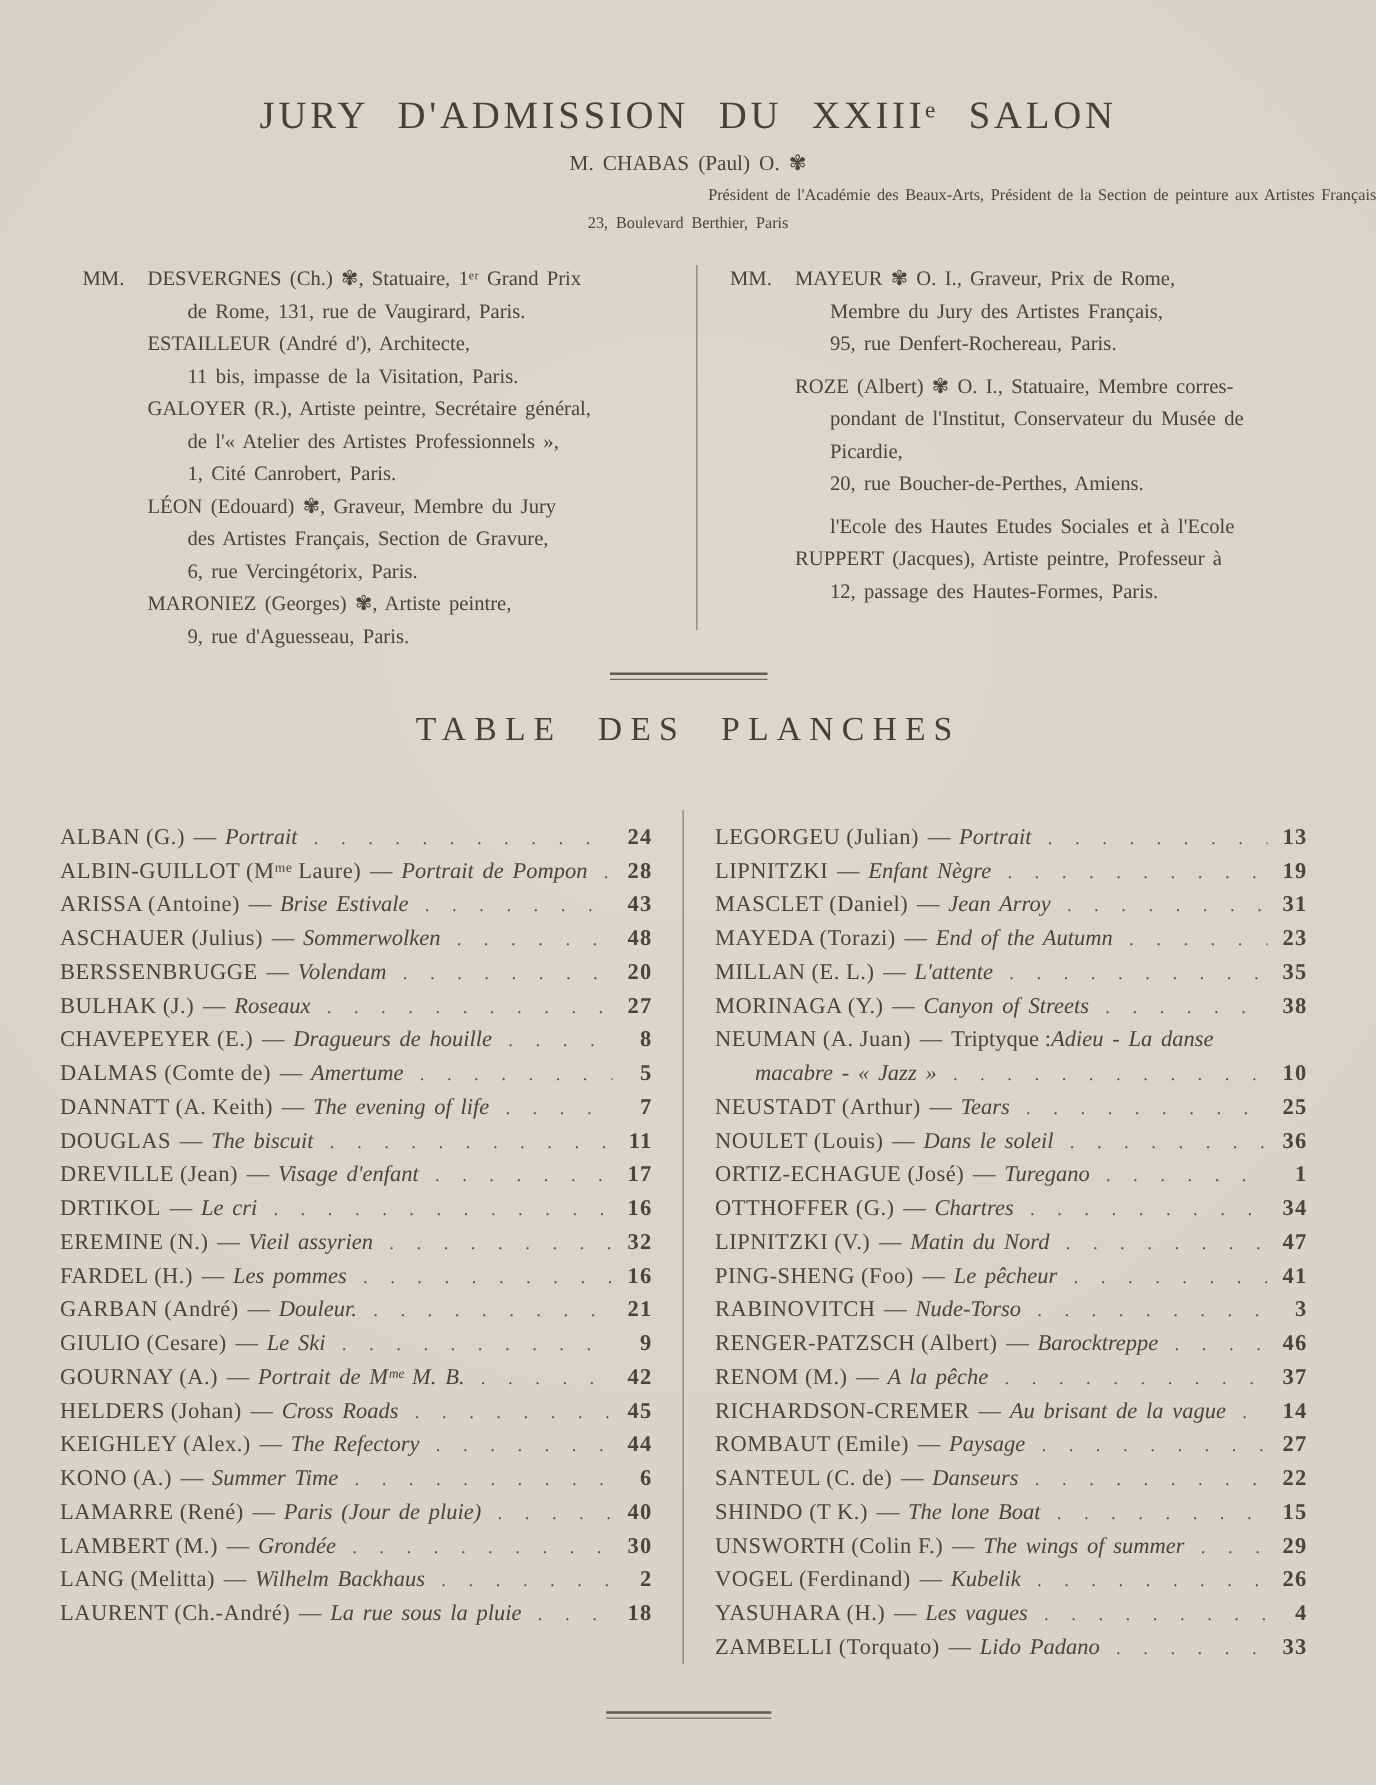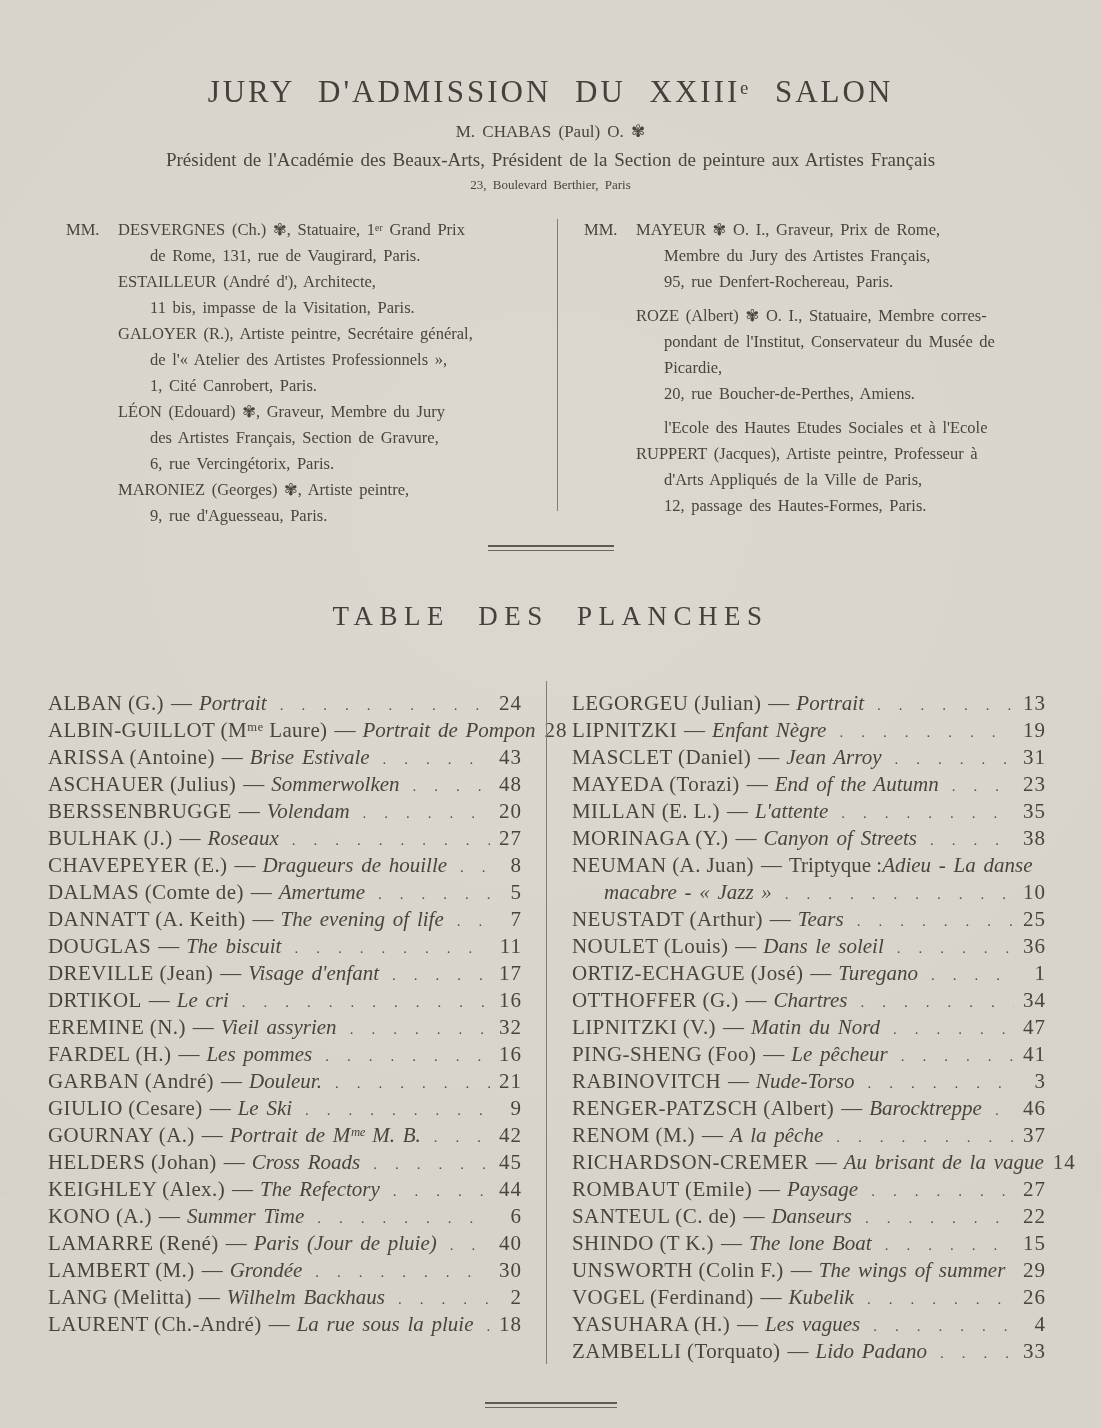--- a/index.html
+++ b/index.html
@@ -13,53 +13,53 @@
     position:relative;width:1101px;height:1196px;box-sizing:border-box;
     padding-top:74px;
     background:radial-gradient(130% 115% at 50% 42%, #dcd8cf 0%, #d7d3ca 58%, #cfcbc1 100%);
   }
   
   .h-title{
     margin:0;text-align:center;font-size:31px;font-weight:normal;
     letter-spacing:3px;word-spacing:13px;color:#45413a;
   }
   .h-president{ text-align:center;font-size:17px;margin-top:11px;word-spacing:3px;}
-  .h-ptitles  { text-align:center;font-size:19px;margin-top:7px;word-spacing:2px;}
+  .h-ptitles  { text-align:right;font-size:13px;margin-top:7px;word-spacing:2px;}
   .h-paddress { text-align:center;font-size:13px;margin-top:6px;word-spacing:3px;}
   
   .jury{display:flex;margin-top:24px;padding:0 52px 0 48px;margin-left:18px;}
   .jury-col{position:relative;width:470px;font-size:16.5px;line-height:26px;word-spacing:2.5px;}
   .jury-vdivider{width:1px;background:#807c70;margin:2px 26px 18px 26px;}
   .mm-label{position:absolute;left:0;top:0;}
   .jline.first{padding-left:52px;}
   .jline.cont {padding-left:84px;}
   .jury-col.right .jline.cont{padding-left:80px;}
   .jury-col.right .jury-member{margin-bottom:8px;}
   
   .hr-double{
     width:126px;height:3px;margin:16px auto 0;
     border-top:2px solid #5f5b51;border-bottom:1px solid #6b675c;
   }
   .hr-double.bottom{margin-top:38px;width:132px;}
   
   .t-title{
-    margin:50px 0 0;text-align:center;font-size:27px;font-weight:normal;
+    margin:24px 0 0;text-align:center;font-size:27px;font-weight:normal;
     letter-spacing:6.5px;word-spacing:15px;color:#45413a;
   }
   .plates{display:flex;margin-top:57px;padding:0 52px 0 48px;}
   .plate-col{width:474px;}
   .plate-vdivider{width:1px;background:#807c70;margin:-8px 25px 0 24px;}
-  .prow{display:flex;align-items:flex-end;height:27px;font-size:21px;white-space:nowrap;}
+  .prow{display:flex;align-items:center;height:27px;font-size:18px;white-space:nowrap;}
   .pname{letter-spacing:0.4px;}
   .pdash{padding:0 7px;}
   .ptitle{font-style:italic;word-spacing:2.5px;}
   .prow.cont2 .ptitle{padding-left:32px;}
   .dots{flex:1 1 0;min-width:0;overflow:hidden;color:#555147;}
   .dots::before{content:"..........................";letter-spacing:18px;padding-left:13px;font-size:15px;}
-  .pnum{flex:none;min-width:32px;text-align:right;letter-spacing:1px;}
+  .pnum{flex:none;min-width:32px;text-align:right;letter-spacing:1px;font-weight:bold;}
 </style>
 </head>
 <body>
 
 <div class="page">
 
   <h1 class="h-title">JURY D'ADMISSION DU XXIIIᵉ SALON</h1>
   <div class="h-president">M. CHABAS (Paul) O. ✾</div>
   <div class="h-ptitles">Président de l'Académie des Beaux-Arts, Président de la Section de peinture aux Artistes Français</div>
   <div class="h-paddress">23, Boulevard Berthier, Paris</div>
@@ -100,21 +100,20 @@
         </div>
         <div class="jury-member">
           <div class="jline first">ROZE (Albert) ✾ O. I., Statuaire, Membre corres-</div>
           <div class="jline cont">pondant de l'Institut, Conservateur du Musée de</div>
           <div class="jline cont">Picardie,</div>
           <div class="jline cont">20, rue Boucher-de-Perthes, Amiens.</div>
         </div>
         <div class="jury-member">
           <div class="jline cont">l'Ecole des Hautes Etudes Sociales et à l'Ecole</div>
           <div class="jline first">RUPPERT (Jacques), Artiste peintre, Professeur à</div>
-          <div class="jline cont">d'Arts Appliqués de la Ville de Paris,</div>
           <div class="jline cont">12, passage des Hautes-Formes, Paris.</div>
         </div>
       </div>
   </section>
 
   <div class="hr-double"></div>
 
   <h2 class="t-title">TABLE DES PLANCHES</h2>
 
   <section class="plates">

